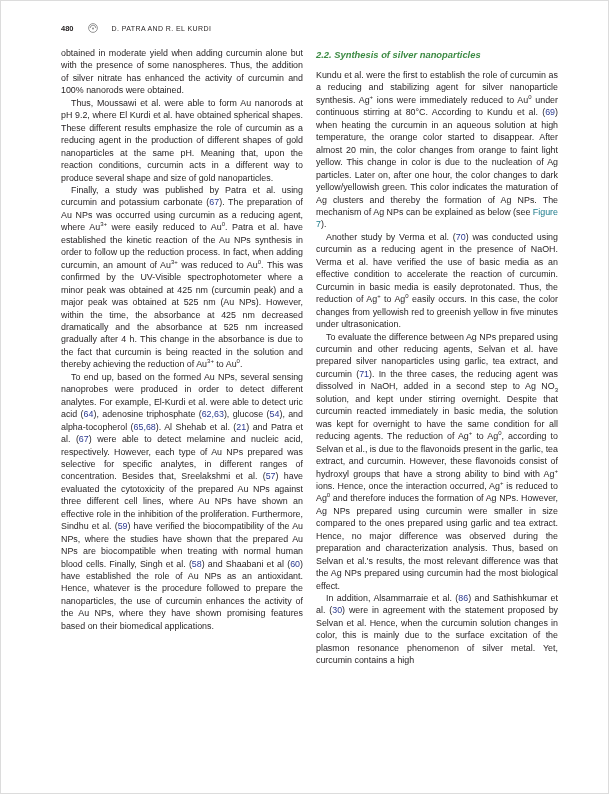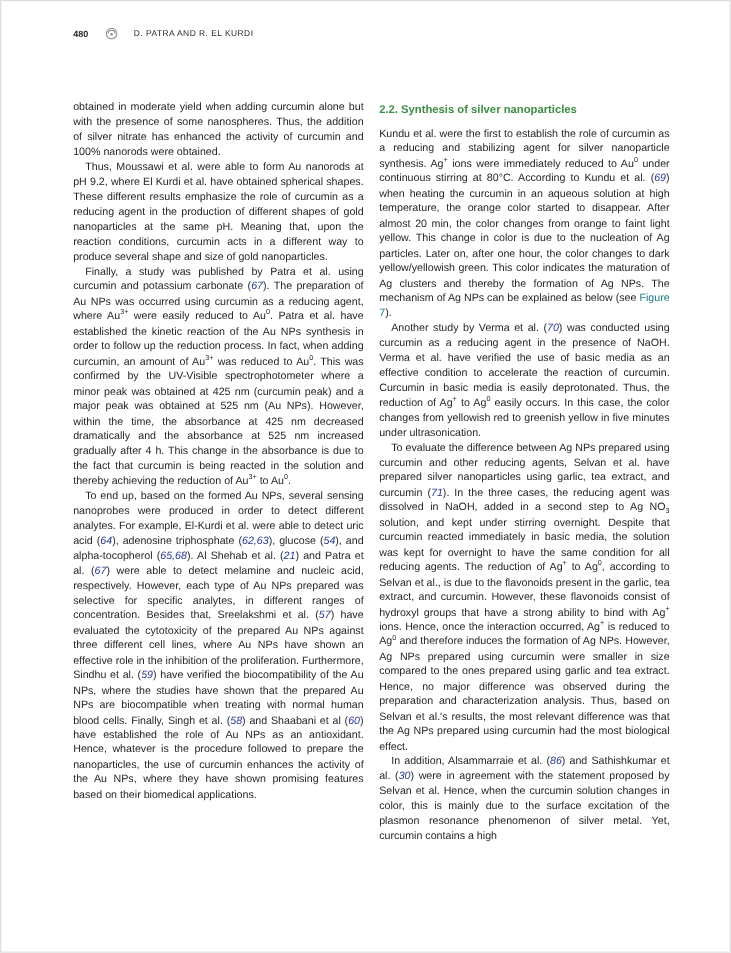--- a/index.html
+++ b/index.html
@@ -27,34 +27,34 @@
     position:absolute; top:46px; left:60px;
     width:497px;
     display:flex; gap:13px;
   }
   .col {
     width:242px;
     text-align:justify;
     font-size:8.9px;
     line-height:12.45px;
     hyphens:none;
-    margin-top:36px;
   }
   .col p { margin:0; }
   .col p.indent { text-indent:10px; }
   h2.section-heading {
     margin:2px 0 9px 0;
     font-size:9.4px;
     line-height:11px;
     font-weight:bold;
+    font-style:italic;
     color:#3d8b44;
   }
   .sup { font-size:6px; vertical-align:super; line-height:0; }
   .sub { font-size:6px; vertical-align:sub; line-height:0; }
-  .ref { color:#2b3990; font-style:italic; }
+  .ref { color:#2b3990; }
   .link { color:#1b7a8a; }
 </style>
 </head>
 <body>
 
 <div class="page">
 
   <div class="page-header">
     <span class="page-number">480</span>
     <span class="logo">

